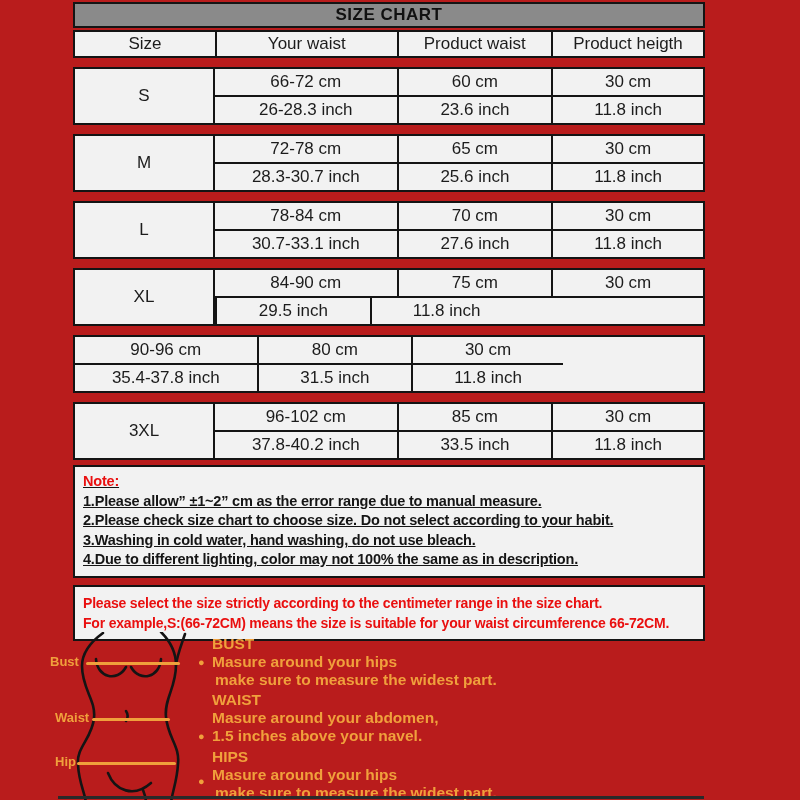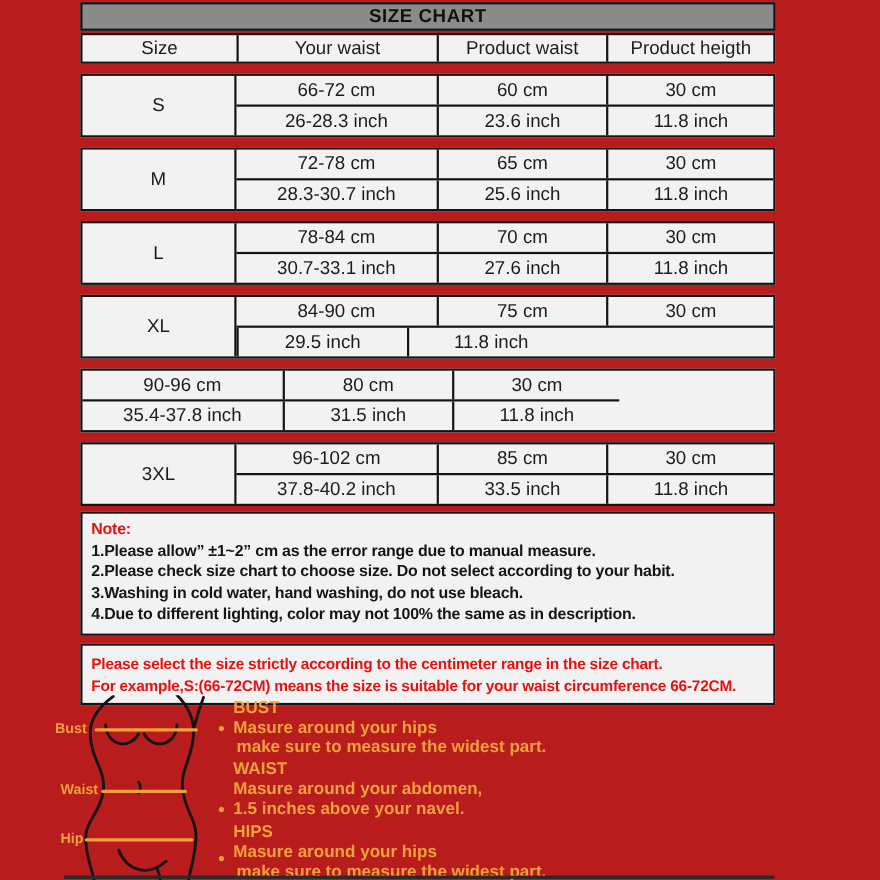--- a/index.html
+++ b/index.html
@@ -33,21 +33,21 @@
   .vrow { flex:1; display:flex;text-align:center; }
   .vrow.top { border-bottom:2px solid #141414; }
   .vcell { display:flex; align-items:center; justify-content:center; }
   .v1 { width:37.2%; }
   .v2 { width:31.7%; border-left:2px solid #141414; }
   .v3 { width:31.1%; border-left:2px solid #141414; }
 
   .note-box {
     margin-top:5px; border:2px solid #141414; background:#f2f2f2;
     padding:5px 8px 6px 8px; font-weight:bold; font-size:14.5px; line-height:19.5px;
-    color:#151515; letter-spacing:-0.2px;
+    color:#151515; letter-spacing:-0.2px;text-decoration:underline;
   }
   .note-label { color:#e90f0f; }
 
   .warn-box {
     margin-top:7px; border:2px solid #141414; background:#f2f2f2;
     padding:6px 8px; font-weight:bold; font-size:14px; line-height:20px;
     color:#e90f0f; letter-spacing:-0.2px;
   }
 
   .measure { position:absolute; left:0; top:631px; width:800px; height:169px; }

